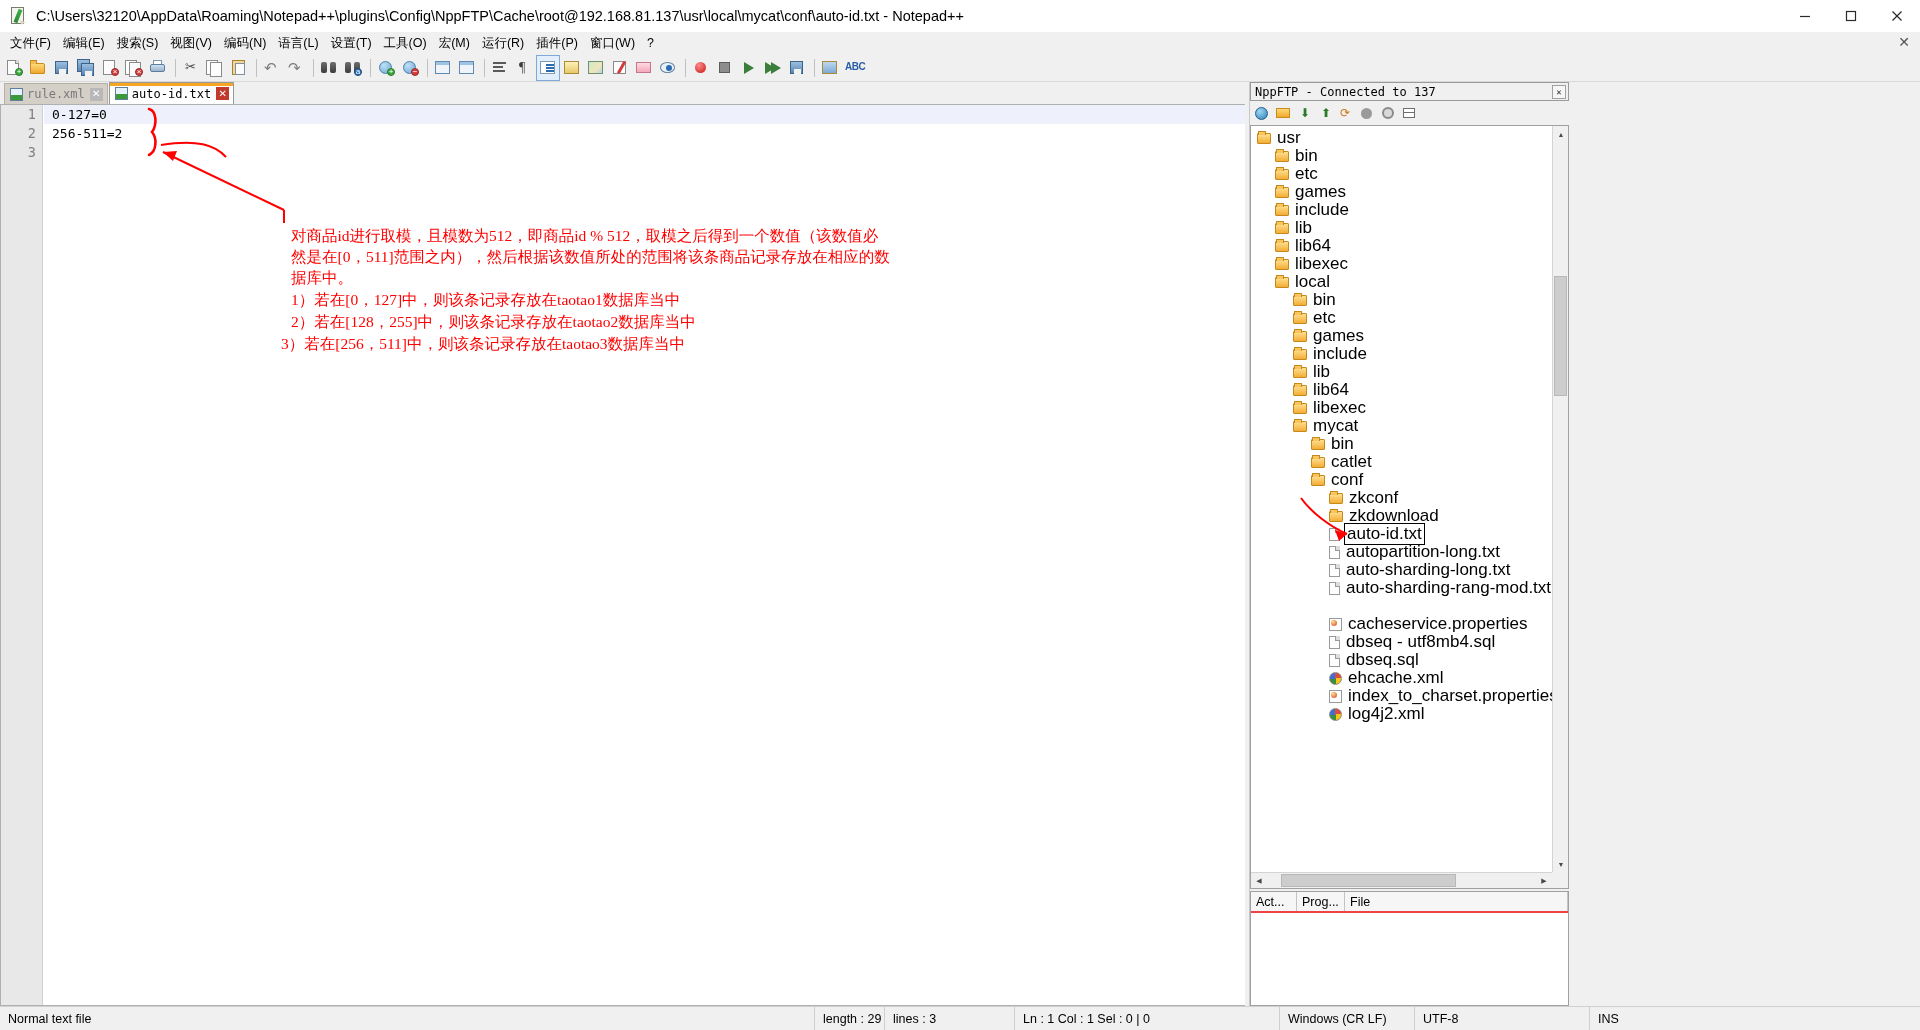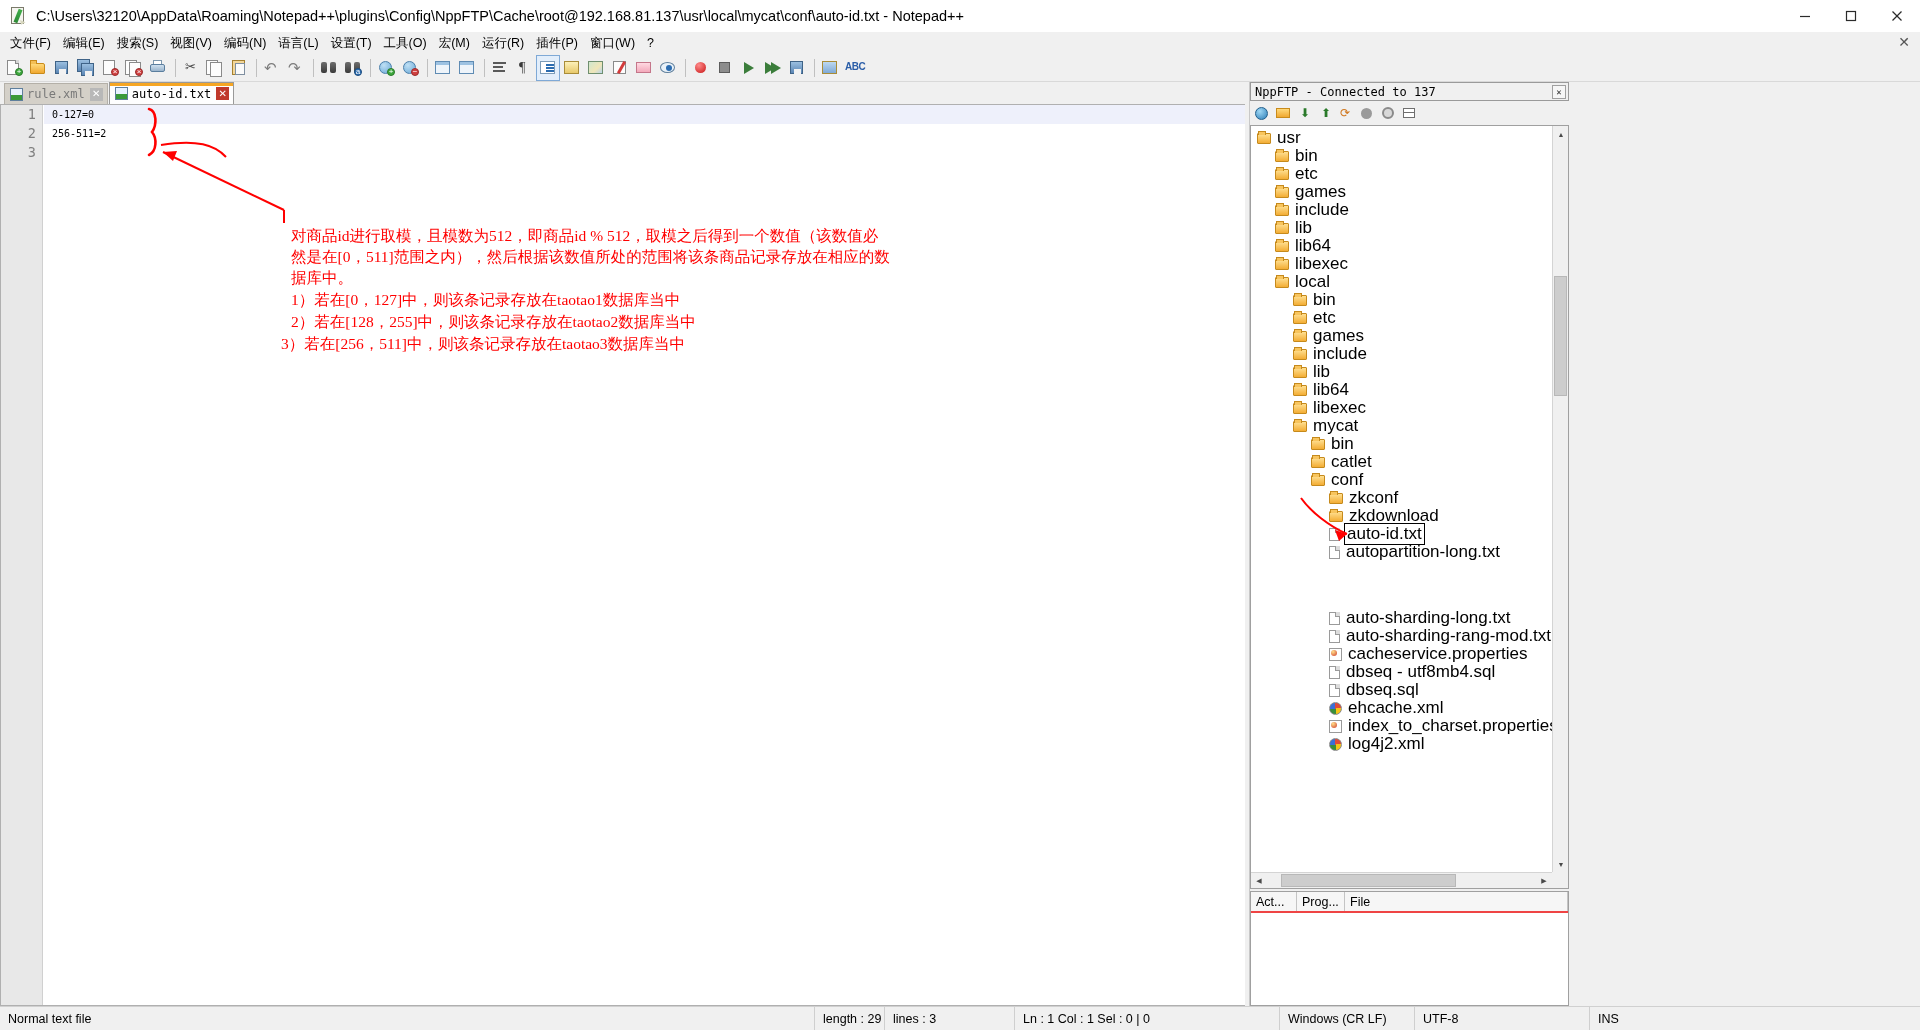--- a/index.html
+++ b/index.html
@@ -307,21 +307,21 @@
   .gutter-num {
     text-align: right; padding-right: 6px;
     font-family: "DejaVu Sans Mono", monospace;
     font-size: 13.5px; color: #808080; line-height: 19px; height: 19px;
   }
   .code {
     position: absolute; left: 43px; top: 0; right: 0; bottom: 0;
   }
   .code-line {
     font-family: "DejaVu Sans Mono", monospace;
-    font-size: 10px; color: #000; line-height: 19px; height: 19px;
+    font-size: 13px; color: #000; line-height: 19px; height: 19px;
     padding-left: 8px; white-space: pre;
   }
   .code-line.current { background: #eef0fb; }
   .annot-layer {
     position: absolute; left: 0; top: 0; right: 0; bottom: 0;
     pointer-events: none;
   }
   .annot-text {
     position: absolute;
     color: #ff0000;
@@ -961,29 +961,29 @@
               <span class="tree-label">zkdownload</span>
             </div>
             <div class="tree-row selected-box" style="padding-left: 78px;">
               <span class="ti file-ic"></span>
               <span class="tree-label">auto-id.txt</span>
             </div>
             <div class="tree-row" style="padding-left: 78px;">
               <span class="ti file-ic"></span>
               <span class="tree-label">autopartition-long.txt</span>
             </div>
-            <div class="tree-row" style="padding-left: 78px; margin-top: 48px;">
+            <div class="tree-row" style="padding-left: 78px;">
               <span class="ti file-ic"></span>
               <span class="tree-label">auto-sharding-long.txt</span>
             </div>
             <div class="tree-row" style="padding-left: 78px;">
               <span class="ti file-ic"></span>
               <span class="tree-label">auto-sharding-rang-mod.txt</span>
             </div>
-            <div class="tree-row" style="padding-left: 78px;">
+            <div class="tree-row" style="padding-left: 78px; margin-top: 18px;">
               <span class="ti prop-ic"></span>
               <span class="tree-label">cacheservice.properties</span>
             </div>
             <div class="tree-row" style="padding-left: 78px;">
               <span class="ti file-ic"></span>
               <span class="tree-label">dbseq - utf8mb4.sql</span>
             </div>
             <div class="tree-row" style="padding-left: 78px;">
               <span class="ti file-ic"></span>
               <span class="tree-label">dbseq.sql</span>

